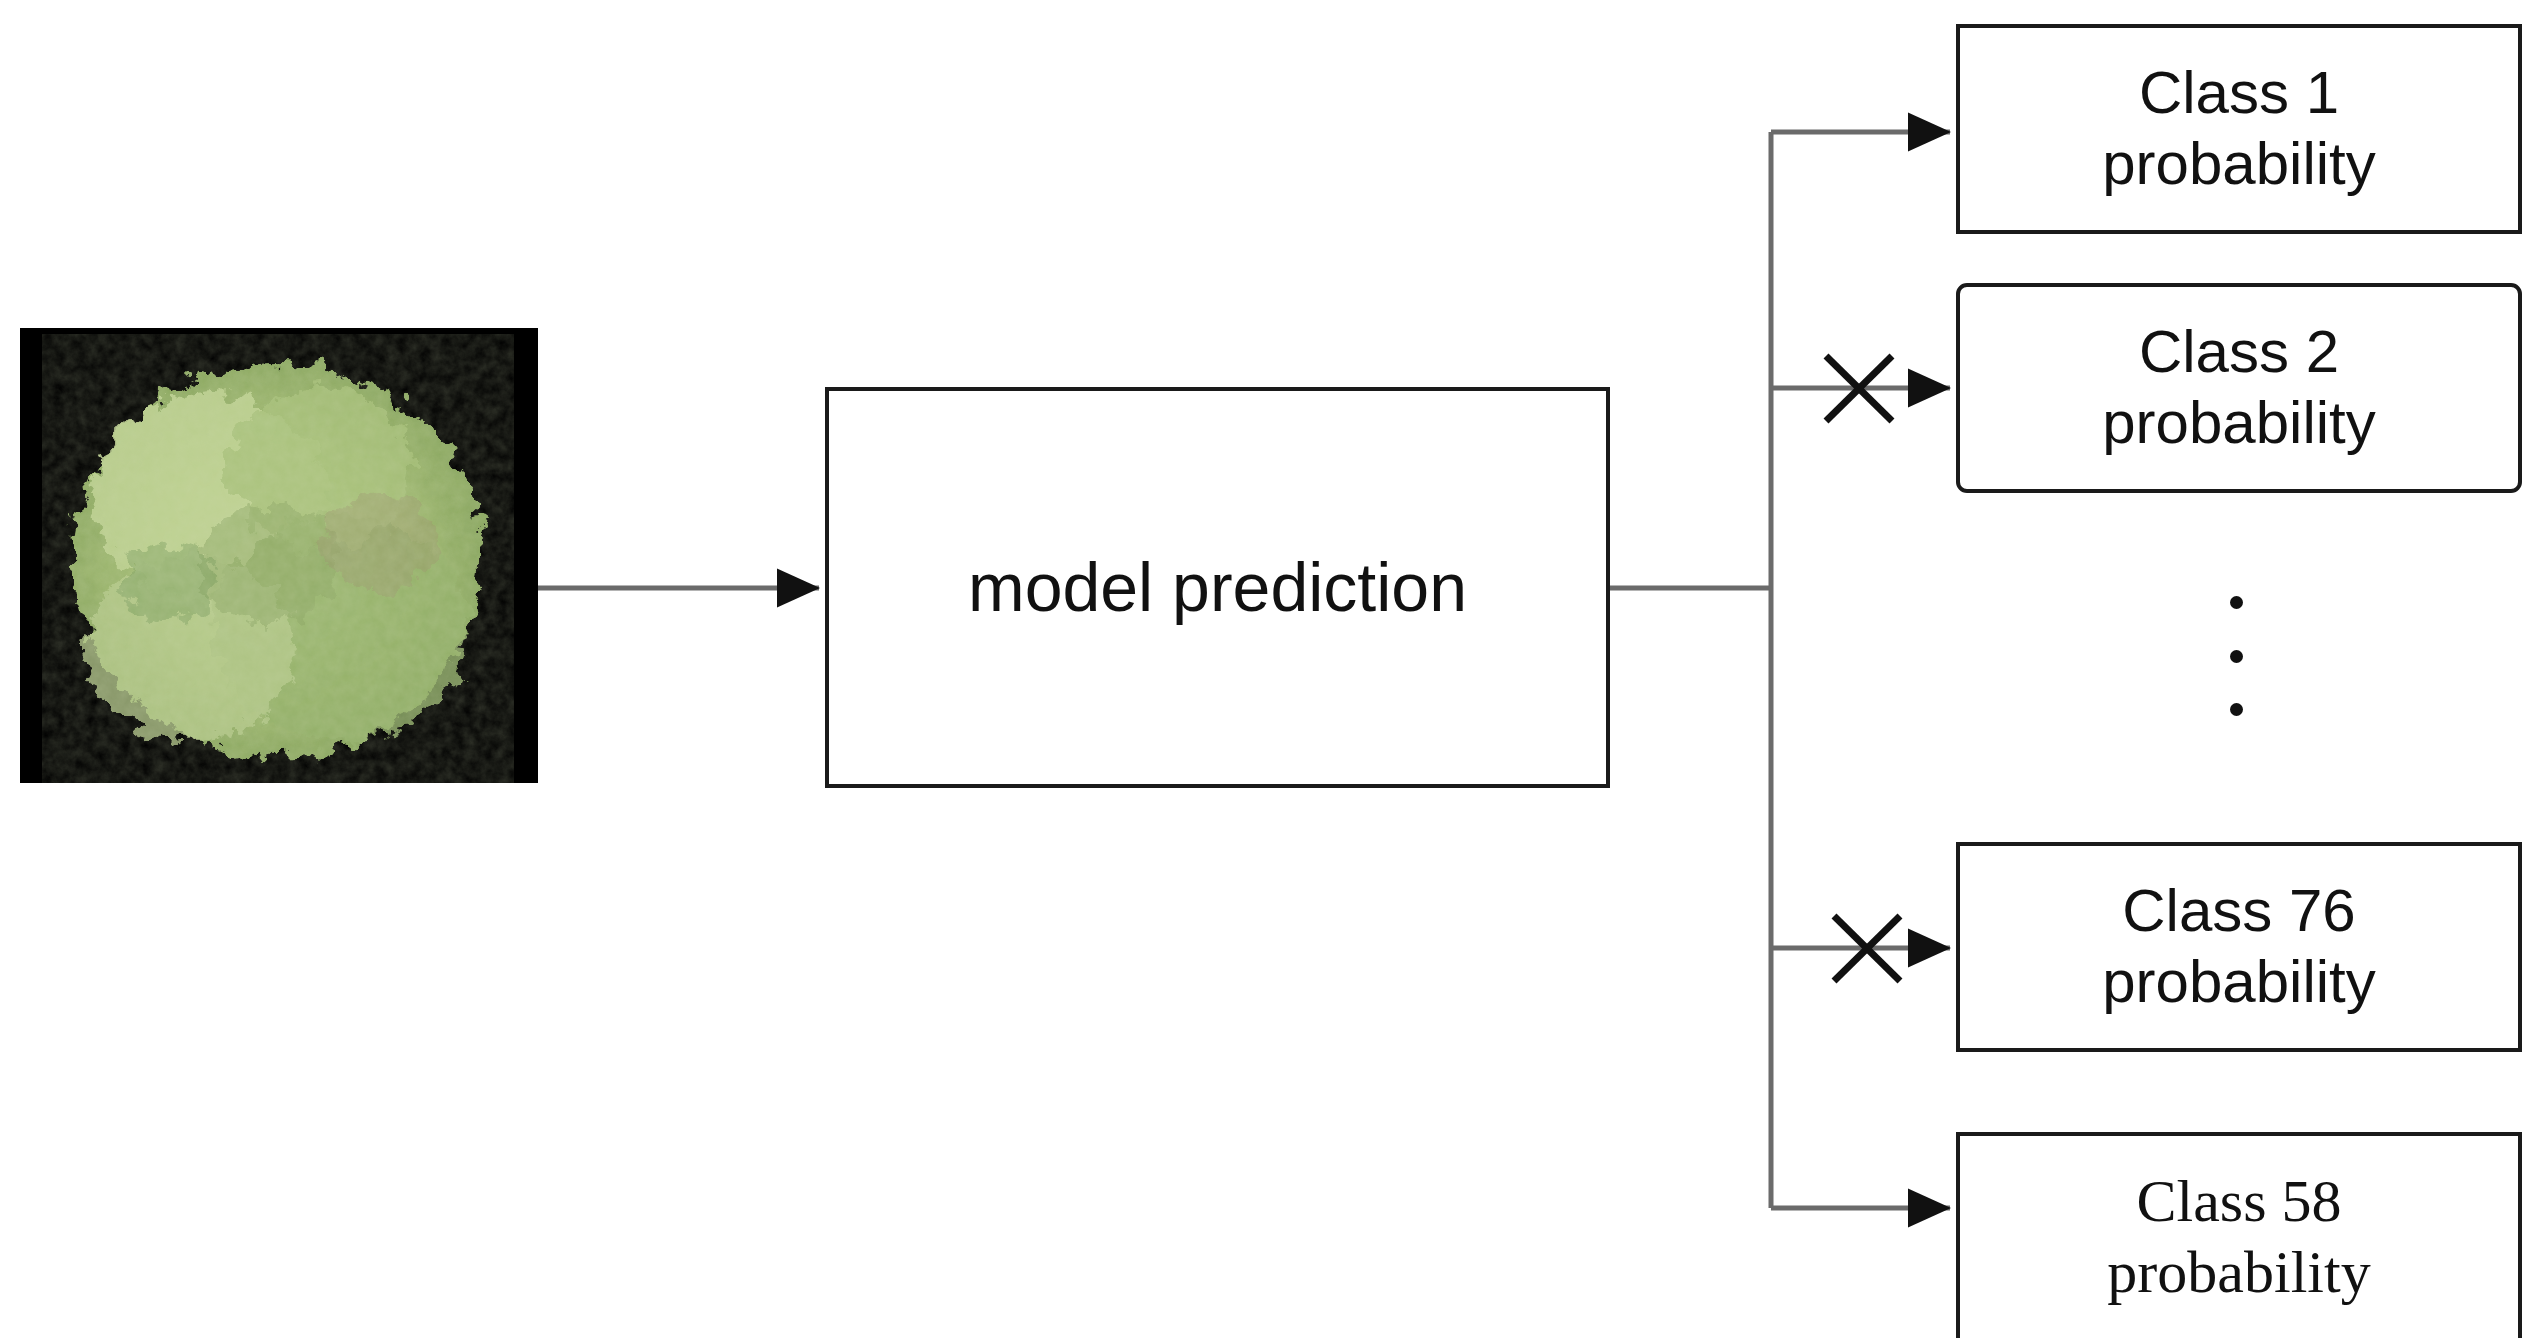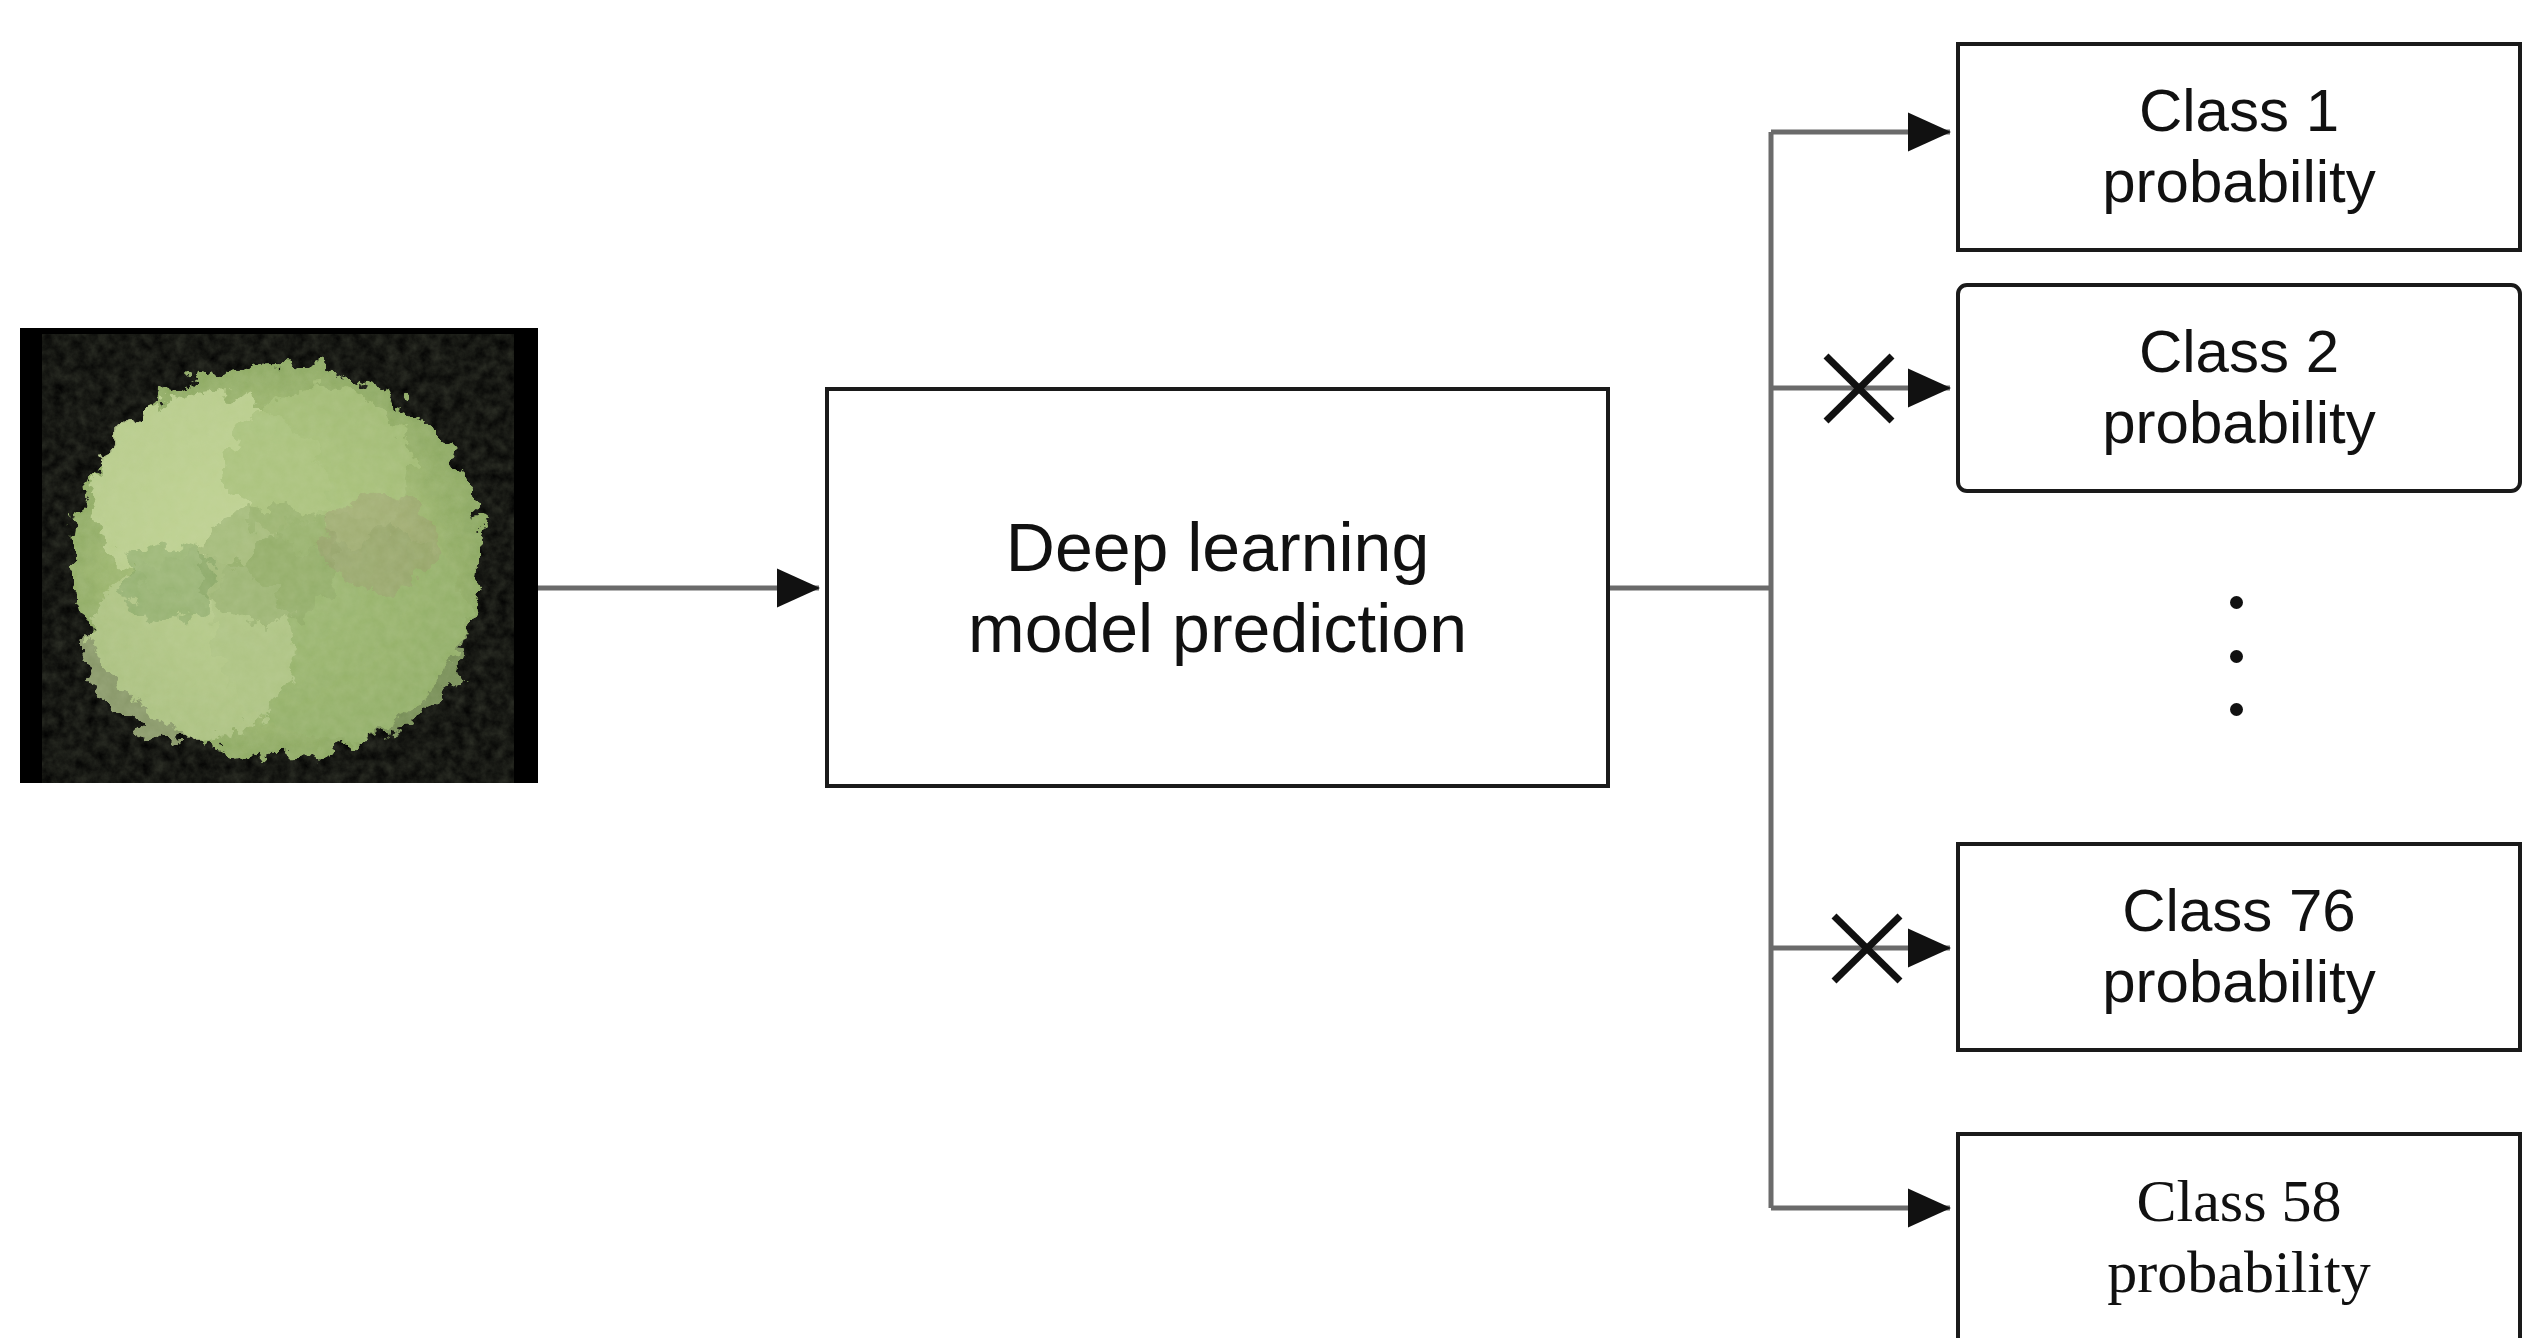--- a/index.html
+++ b/index.html
@@ -63,21 +63,21 @@
     height: 401px;
     font-size: 68px;
   }
   .class-box {
     left: 1956px;
     width: 566px;
     height: 210px;
     font-size: 60px;
     border-width: 4px;
   }
-  #class-box-1 { top: 42px; }
+  #class-box-1 { top: 24px; }
   #class-box-2 { top: 283px; border-radius: 11px; }
   #class-box-57 { top: 842px; }
   #class-box-58 { top: 1132px; font-family: Liberation Serif, serif; }
 
   
   #connectors {
     position: absolute;
     left: 0;
     top: 0;
     width: 2541px;
@@ -141,21 +141,20 @@
       <g filter="url(#rough)" opacity="0.55">
         <ellipse cx="258" cy="232" rx="198" ry="188" fill="none"></ellipse>
       </g>
       <g clip-path="none" opacity="0.42">
         <ellipse cx="258" cy="232" rx="196" ry="188" filter="url(#mottle)"></ellipse>
       </g>
     </svg>
   </div>
 
   <div class="node-box" id="model-box">
-    <span class="line">Deep learning</span>
     <span class="line">model prediction</span>
   </div>
 
   <div class="node-box class-box" id="class-box-1">
     <span class="line">Class 1</span>
     <span class="line">probability</span>
   </div>
 
   <div class="node-box class-box" id="class-box-2">
     <span class="line">Class 2</span>

